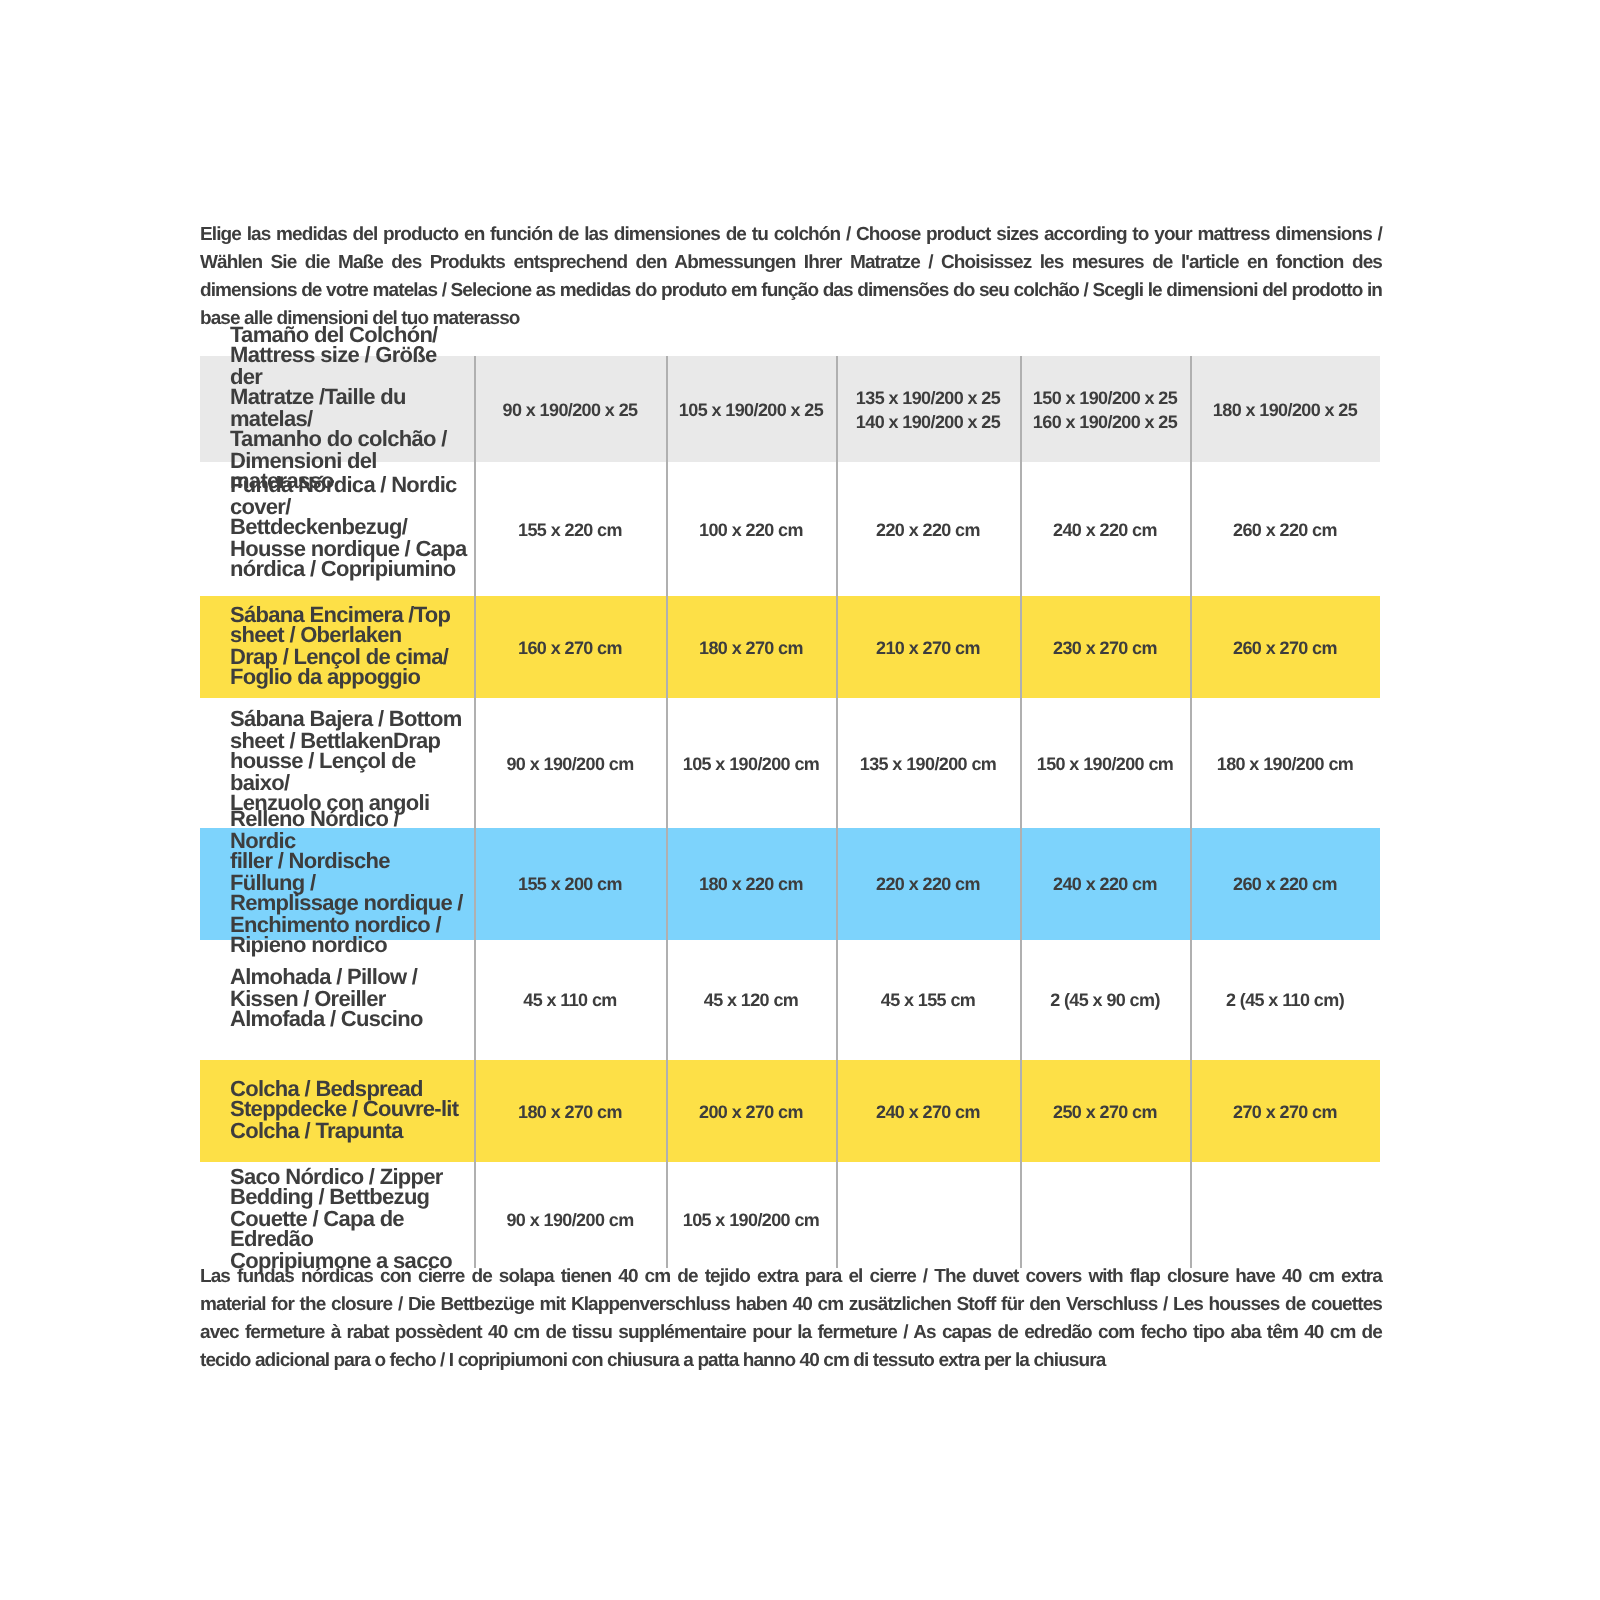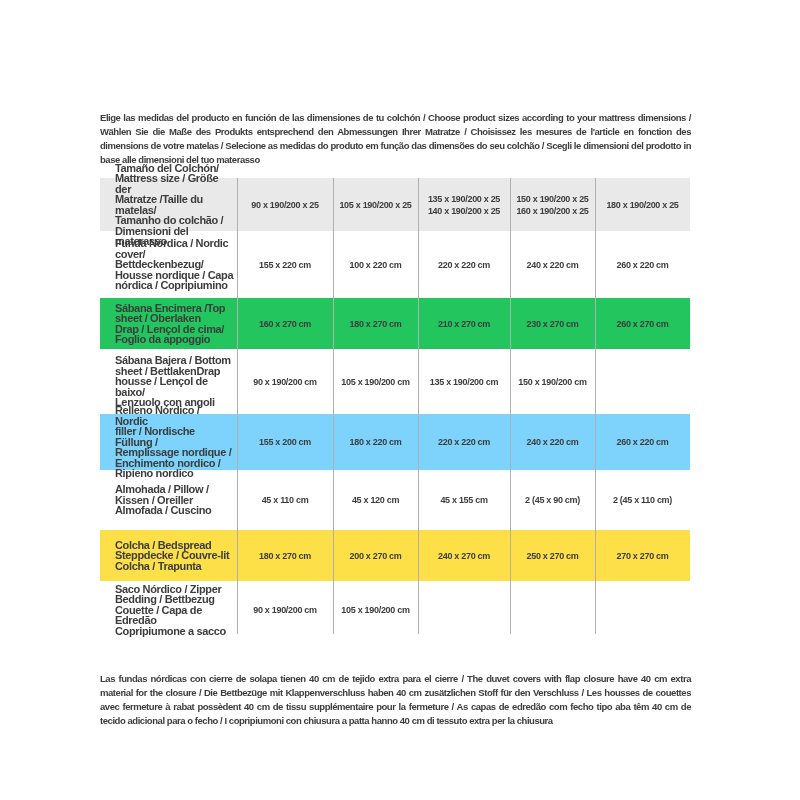--- a/index.html
+++ b/index.html
@@ -10,21 +10,21 @@
     -webkit-font-smoothing:antialiased;
   }
   .page{position:relative;width:656px;height:800px;background:#ffffff;}
 
   .intro{
     position:absolute;left:100px;top:111px;width:591px;margin:0;
     font-size:9.5px;line-height:14px;letter-spacing:-0.45px;
     text-align:justify;
   }
   .footnote{
-    position:absolute;left:100px;top:672px;width:591px;margin:0;
+    position:absolute;left:100px;top:632px;width:591px;margin:0;
     font-size:9.5px;line-height:14px;letter-spacing:-0.45px;
     text-align:justify;
   }
 
   .size-table{position:absolute;left:100px;top:178px;width:590px;}
   .rows{position:relative;}
   .row{display:flex;margin-bottom:5px;background:#ffffff;}
   .row:last-child{margin-bottom:0;}
   .row.shade{background:#e9e9e9;}
   .cell{
@@ -71,40 +71,41 @@
           <div class="cell c0 label">Funda Nórdica /  Nordic
 cover/ Bettdeckenbezug/
 Housse nordique  / Capa
 nórdica / Copripiumino</div>
           <div class="cell value c1">155 x 220 cm</div>
           <div class="cell value c2">100 x 220 cm</div>
           <div class="cell value c3">220 x 220 cm</div>
           <div class="cell value c4">240 x 220 cm</div>
           <div class="cell value c5">260 x 220 cm</div>
         </div>
-        <div class="row shade" style="height: 51px; background: #22c55e;">
+        <div class="row shade" style="height: 51px; background: #fde047;">
           <div class="cell c0 label">Sábana Encimera /Top
 sheet / Oberlaken
 Drap / Lençol de cima/
 Foglio da appoggio</div>
           <div class="cell value c1">160 x 270 cm</div>
           <div class="cell value c2">180 x 270 cm</div>
           <div class="cell value c3">210 x 270 cm</div>
           <div class="cell value c4">230 x 270 cm</div>
           <div class="cell value c5">260 x 270 cm</div>
         </div>
         <div class="row" style="height: 55px;">
           <div class="cell c0 label">Sábana Bajera / Bottom
 sheet / BettlakenDrap
 housse / Lençol de baixo/
 Lenzuolo con angoli</div>
           <div class="cell value c1">90 x 190/200 cm</div>
           <div class="cell value c2">105 x 190/200 cm</div>
           <div class="cell value c3">135 x 190/200 cm</div>
           <div class="cell value c4">150 x 190/200 cm</div>
+          <div class="cell value c5">180 x 190/200 cm</div>
         </div>
         <div class="row shade" style="height: 56px; background: #7dd3fc;">
           <div class="cell c0 label">Relleno Nórdico / Nordic
 filler / Nordische Füllung /
 Remplissage nordique /
 Enchimento nordico /
 Ripieno nordico</div>
           <div class="cell value c1">155 x 200 cm</div>
           <div class="cell value c2">180 x 220 cm</div>
           <div class="cell value c3">220 x 220 cm</div>

